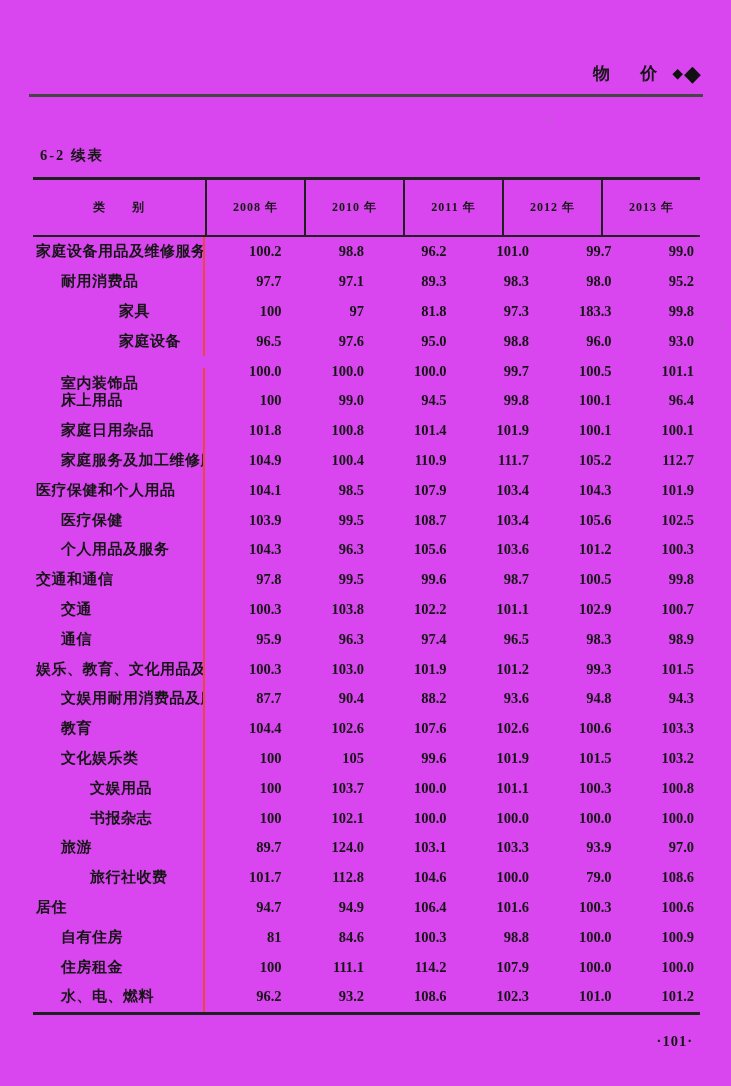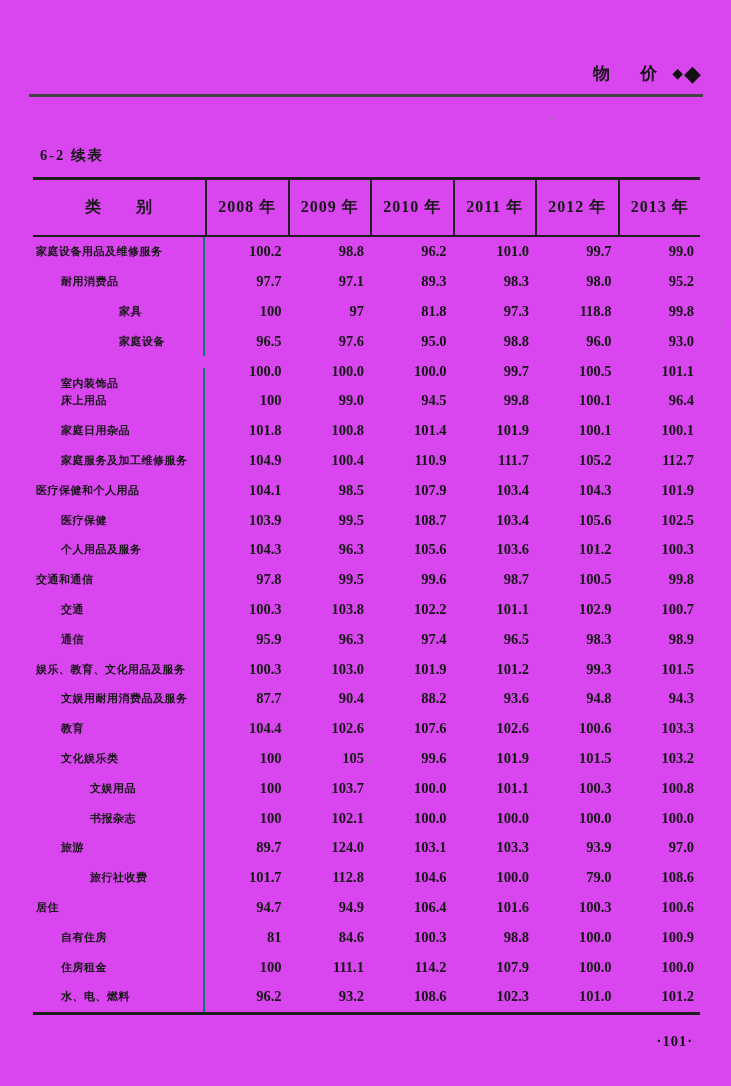--- a/index.html
+++ b/index.html
@@ -36,32 +36,32 @@
   .price-table{
     position:absolute;left:33px;top:177px;width:667px;
   }
   .thead{
     display:flex;height:60px;box-sizing:border-box;
     border-top:3px solid #1f1f1f;
     border-bottom:2px solid #1f1f1f;
   }
   .thead .cell{
     display:flex;align-items:center;justify-content:center;
-    font-weight:700;font-size:16px;letter-spacing:1px;
+    font-weight:700;font-size:12px;letter-spacing:1px;
     box-sizing:border-box;
   }
   .cat-cell{width:172px;}
   .year-cell{flex:1;border-left:2px solid #1f1f1f;}
   .tbody{border-bottom:3px solid #1f1f1f;}
   .trow{display:flex;height:29.8px;align-items:center;}
   .label-cell{
     width:172px;height:100%;box-sizing:border-box;
-    border-right:2px solid #0f766e;
+    border-right:2px solid #ef4444;
     display:flex;align-items:center;
-    font-weight:700;font-size:11px;letter-spacing:0.5px;
+    font-weight:700;font-size:15px;letter-spacing:0.5px;
     white-space:nowrap;overflow:hidden;
   }
   .num-cell{
     flex:1;text-align:right;padding-right:6px;
     font-size:14.5px;font-weight:600;
     font-variant-numeric:tabular-nums;
   }
   
   .page-number{
     position:absolute;top:1033px;right:38px;
@@ -85,21 +85,20 @@
   </div>
   <div class="top-rule"></div>
 
   <div class="table-label">6-2  续表</div>
 
   <div class="price-table">
     <div class="thead">
       <div class="cell cat-cell">类　　别</div>
 
     <div class="cell year-cell">2008 年</div>
-        <div class="cell year-cell">2009 年</div>
         <div class="cell year-cell">2010 年</div>
         <div class="cell year-cell">2011 年</div>
         <div class="cell year-cell">2012 年</div>
         <div class="cell year-cell">2013 年</div>
       </div>
     <div class="tbody">
 
     <div class="trow">
           <div class="label-cell" style="padding-left: 3px;">家庭设备用品及维修服务</div>
           <div class="num-cell">100.2</div>
@@ -117,21 +116,21 @@
           <div class="num-cell">98.3</div>
           <div class="num-cell">98.0</div>
           <div class="num-cell">95.2</div>
         </div>
         <div class="trow">
           <div class="label-cell" style="padding-left: 86px;">家具</div>
           <div class="num-cell">100</div>
           <div class="num-cell">97</div>
           <div class="num-cell">81.8</div>
           <div class="num-cell">97.3</div>
-          <div class="num-cell">118.8</div>
+          <div class="num-cell">183.3</div>
           <div class="num-cell">99.8</div>
         </div>
         <div class="trow">
           <div class="label-cell" style="padding-left: 86px;">家庭设备</div>
           <div class="num-cell">96.5</div>
           <div class="num-cell">97.6</div>
           <div class="num-cell">95.0</div>
           <div class="num-cell">98.8</div>
           <div class="num-cell">96.0</div>
           <div class="num-cell">93.0</div>

